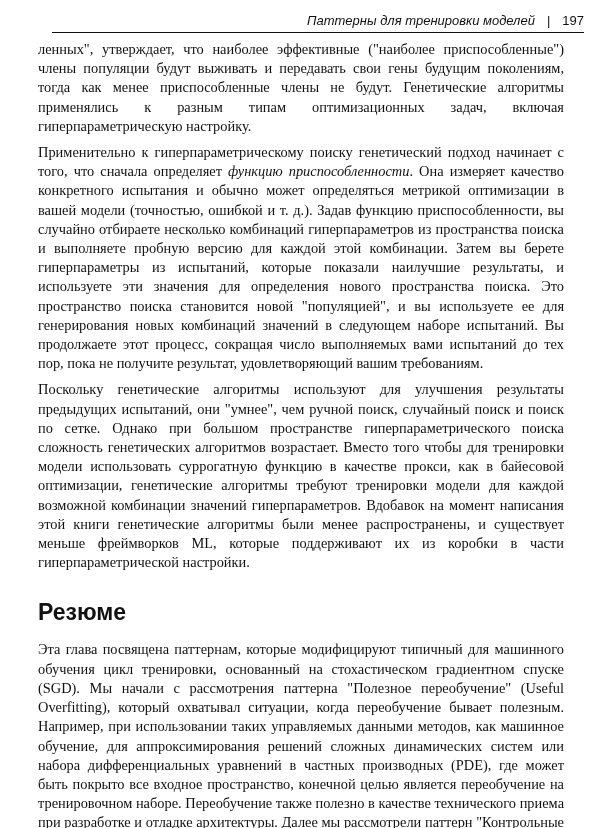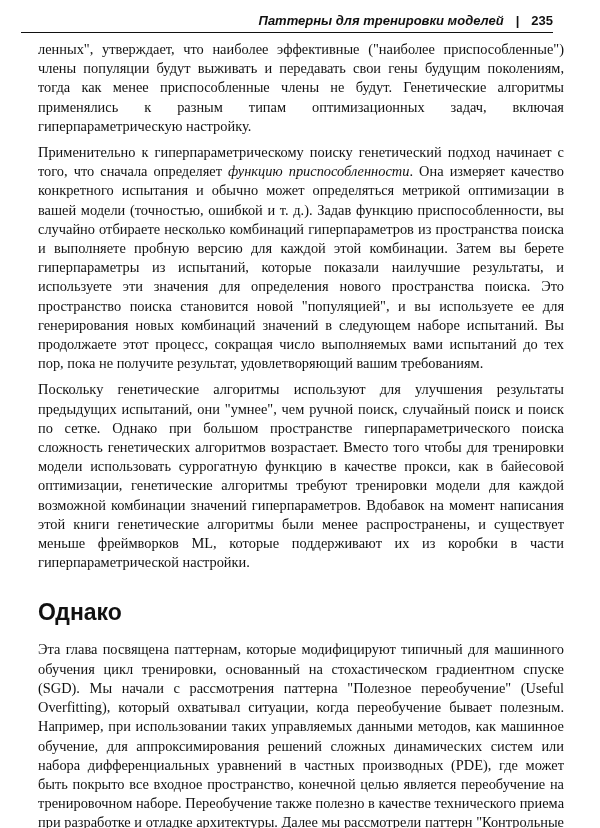--- a/index.html
+++ b/index.html
@@ -1,21 +1,21 @@
 <!DOCTYPE html>
 <html><head>
 <meta charset="utf-8">
 <style>
   html, body { margin: 0; padding: 0; background: #ffffff; }
   body { width: 600px; height: 828px; overflow: hidden; position: relative; color: #111; }
   .header {
-    position: absolute; left: 21px; top: 8px; width: 532px; height: 24px;
+    position: absolute; left: 52px; top: 8px; width: 532px; height: 24px;
     border-bottom: 1.5px solid #111;
     font-family: "Liberation Sans", sans-serif; font-size: 13px;
-    display: flex; justify-content: flex-end; align-items: center; font-weight: bold;
+    display: flex; justify-content: flex-end; align-items: center;
   }
   .header .title { font-style: italic; }
   .header .sep { margin: 0 12px; }
   .content {
     position: absolute; left: 38px; top: 40px; width: 526px;
     font-family: "Liberation Serif", serif; font-size: 14.4px; line-height: 19.2px;
     text-align: justify; hyphens: manual;
   }
   .content p { margin: 0 0 7px 0; }
   .content em { }
@@ -23,22 +23,22 @@
     font-family: "Liberation Sans", sans-serif; font-weight: bold;
     font-size: 23px; margin: 26px 0 14px 0; line-height: 28px;
   }
 </style>
 </head>
 <body>
 
 <div class="header">
   <span class="title">Паттерны для тренировки моделей</span>
   <span class="sep">|</span>
-  <span class="pnum">235</span>
+  <span class="pnum">197</span>
 </div>
 
 <div class="content">
   <p>ленных", утверждает, что наиболее эффективные ("наиболее приспособленные") члены популяции будут выживать и передавать свои гены будущим поколениям, тогда как менее приспособленные члены не будут. Генетические алгоритмы применялись к разным типам оптимизационных задач, включая гиперпараметрическую настройку.</p>
   <p><span>Применительно к гиперпараметрическому поиску генетический подход начинает с того, что сначала определяет </span><em>функцию приспособленности</em><span>. Она измеряет качество конкретного испытания и обычно может определяться метрикой оптимизации в вашей модели (точностью, ошибкой и т. д.). Задав функцию приспособленности, вы случайно отбираете несколько комбинаций гиперпараметров из пространства поиска и выполняете пробную версию для каждой этой комбинации. Затем вы берете гиперпараметры из испытаний, которые показали наилучшие результаты, и используете эти значения для определения нового пространства поиска. Это пространство поиска становится новой "популяцией", и вы используете ее для генерирования новых комбинаций значений в следующем наборе испытаний. Вы продолжаете этот процесс, сокращая число выполняемых вами испытаний до тех пор, пока не получите результат, удовлетворяющий вашим требованиям.</span></p>
   <p>Поскольку генетические алгоритмы используют для улучшения результаты предыдущих испытаний, они "умнее", чем ручной поиск, случайный поиск и поиск по сетке. Однако при большом пространстве гиперпараметрического поиска сложность генетических алгоритмов возрастает. Вместо того чтобы для тренировки модели использовать суррогатную функцию в качестве прокси, как в байесовой оптимизации, генетические алгоритмы требуют тренировки модели для каждой возможной комбинации значений гиперпараметров. Вдобавок на момент написания этой книги генетические алгоритмы были менее распространены, и существует меньше фреймворков ML, которые поддерживают их из коробки в части гиперпараметрической настройки.</p>
-  <h2>Однако</h2>
+  <h2>Резюме</h2>
   <p>Эта глава посвящена паттернам, которые модифицируют типичный для машинного обучения цикл тренировки, основанный на стохастическом градиентном спуске (SGD). Мы начали с рассмотрения паттерна "Полезное переобучение" (Useful Overfitting), который охватывал ситуации, когда переобучение бывает полезным. Например, при использовании таких управляемых данными методов, как машинное обучение, для аппроксимирования решений сложных динамических систем или набора дифференциальных уравнений в частных производных (PDE), где может быть покрыто все входное пространство, конечной целью является переобучение на тренировочном наборе. Переобучение также полезно в качестве технического приема при разработке и отладке архитектуры. Далее мы рассмотрели паттерн "Контрольные точки" (Checkpoints) и приемы использования контрольных точек во время тренировки моделей. В этом паттерне мы периодически сохраняем полное состояние модели во время тренировки. Указанные контрольные точки могут рассматриваться в качестве окончательной модели, как в случае досрочной остановки,</p>
 </div>
 
 </body></html>

